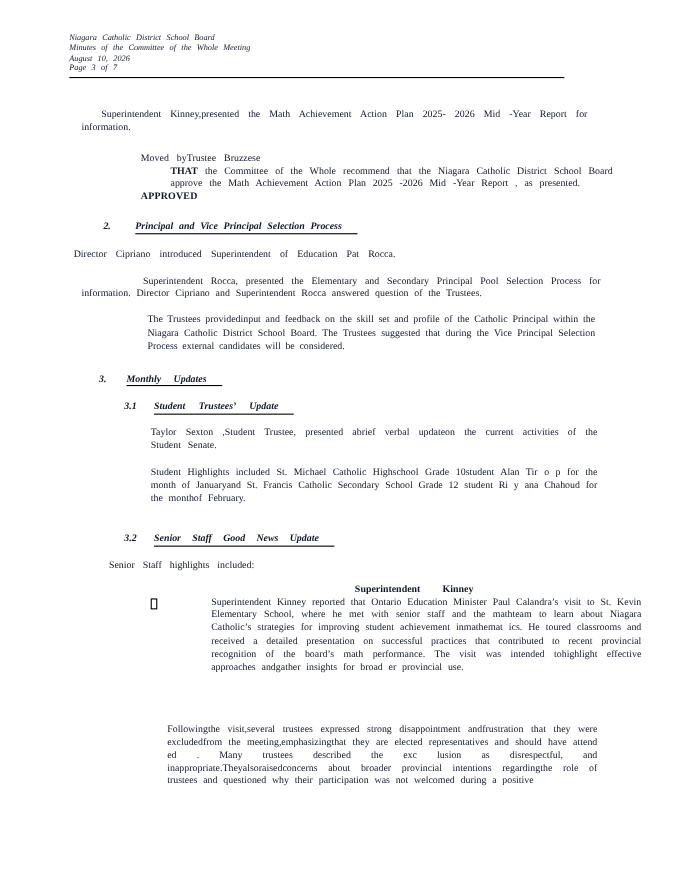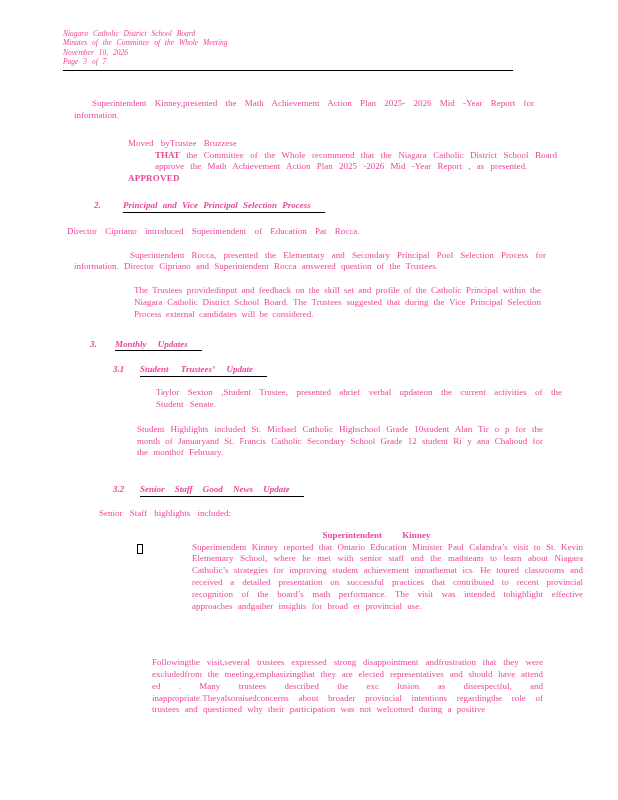--- a/index.html
+++ b/index.html
@@ -1,20 +1,20 @@
 <!DOCTYPE html>
 <html><head>
 <meta charset="utf-8">
 <style>
   html,body{margin:0;padding:0;background:#ffffff;}
   .page{
     position:relative;
     width:618px;height:800px;
     background:#ffffff;
-    color:#ec4899;
+    color:#0f172a;
     font-family:"Liberation Serif","DejaVu Serif",serif;
     box-sizing:border-box;
     padding:29px 0 12px 63px;
     overflow:hidden;
   }
   
   .hdr-wrap{
     width:450px;
     border-bottom:1px solid #000;
     padding-bottom:4px;
@@ -60,21 +60,21 @@
   .sec31{margin-top:13px; margin-left:50px;}
   .sec31 .num{width:27px;}
   .sec31 .ttl{word-spacing:10px;}
   .sec32{margin-top:25px; margin-left:50px;}
   .sec32 .num{width:27px;}
   .sec32 .ttl{word-spacing:8px;}
 
   .p-director{margin:13px 0 0 4px; width:470px; text-align:left; word-spacing:6px;}
   .p-rocca   {margin:12px 0 0 11px; width:472px; text-indent:56px; word-spacing:3px;}
   .p-trustees{margin:12px 16px 0 71px; width:407px; word-spacing:2px;}
-  .p-taylor  {margin:10px 0 0 93px; width:406px; word-spacing:4px;}
+  .p-taylor  {margin:10px 0 0 74px; width:406px; word-spacing:4px;}
   .p-shl     {margin:13px 0 0 74px; width:406px; word-spacing:3px;}
   .p-senior  {margin:11px 0 0 36px; word-spacing:5px; text-align:left;}
   .p-kinney  {margin:10px 0 0 72px; font-weight:bold; word-spacing:18px; text-align:center;}
 
   .bullet-row{
     display:flex;
     margin:0 0 0 74px;
     gap:40px;
   }
   .tofu{
@@ -88,21 +88,21 @@
   .p-final {margin:45px 0 0 89px; width:391px; word-spacing:3px;}
 </style>
 </head>
 <body>
 
 <div class="page">
 
   <div class="hdr-wrap">
     <div class="hdr-line">Niagara Catholic District School Board</div>
     <div class="hdr-line">Minutes of the Committee of the Whole Meeting</div>
-    <div class="hdr-line">November 10, 2026</div>
+    <div class="hdr-line">August 10, 2026</div>
     <div class="hdr-line">Page 3 of 7</div>
   </div>
 
   <p class="p p-intro">Superintendent Kinney,presented the Math Achievement Action Plan 2025- 2026 Mid -Year Report for information.</p>
 
   <div class="p p-moved nw">Moved byTrustee Bruzzese</div>
 
   <p class="p p-that"><span class="b">THAT</span> <span>the Committee of the Whole recommend that the Niagara Catholic District School Board approve the Math Achievement Action Plan 2025 -2026 Mid -Year Report , as presented.</span></p>
 
   <div class="p p-approved">APPROVED</div>

